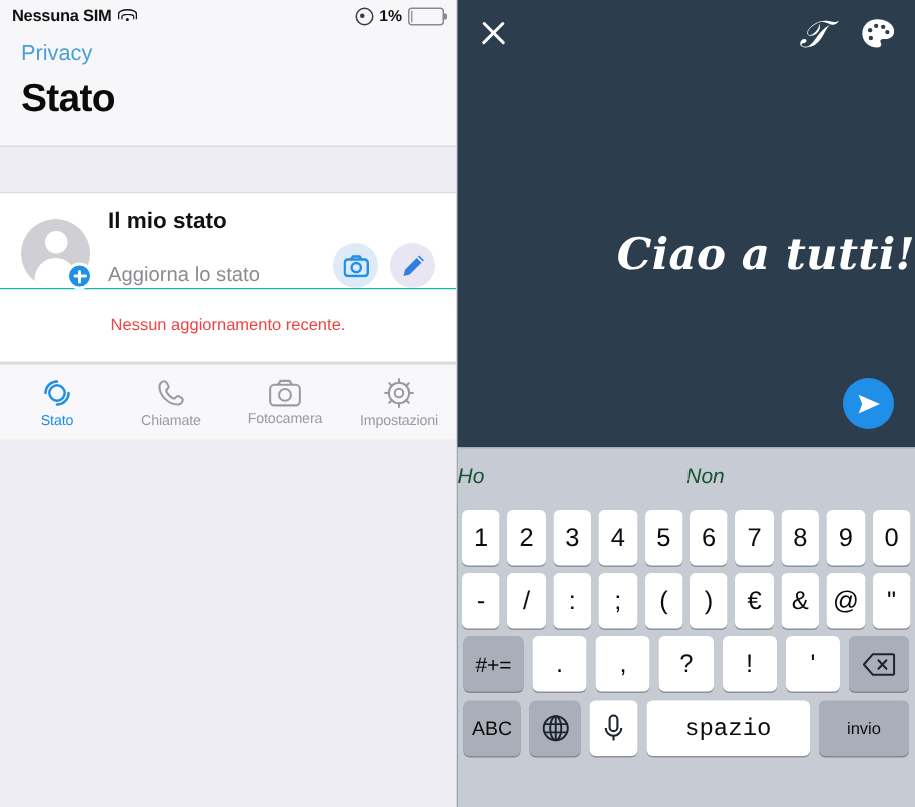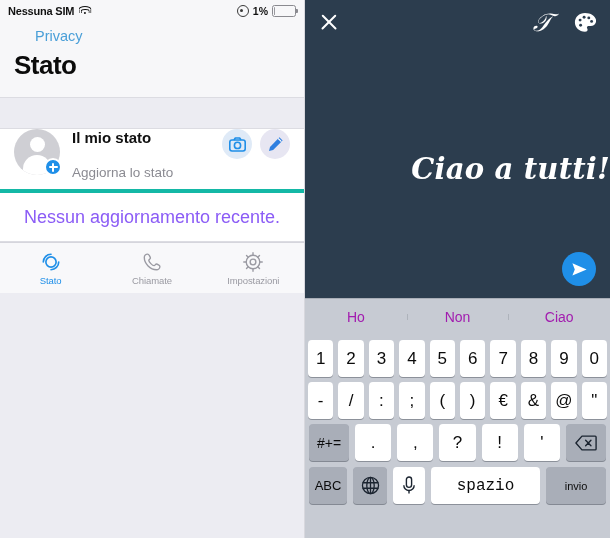--- a/index.html
+++ b/index.html
@@ -27,46 +27,46 @@
   .sb-time{position:absolute;left:0;right:0;text-align:center;font-size:11px;font-weight:700;color:#111;}
   .sb-right{margin-left:auto;display:flex;align-items:center;gap:4px;position:relative;z-index:2;}
   .loc-icon{width:10px;height:10px;border:1.2px solid #3a3a3a;border-radius:50%;position:relative;}
   .loc-icon:after{content:"";position:absolute;width:3px;height:3px;background:#3a3a3a;border-radius:50%;left:2.5px;top:2.5px;}
   .batt-pct{font-size:10.5px;color:#111;font-weight:600;}
   .batt{width:22px;height:10px;border:1px solid #8a8a90;border-radius:2.5px;position:relative;}
   .batt:after{content:"";position:absolute;right:-3px;top:3px;width:1.6px;height:4px;background:#8a8a90;border-radius:0 1px 1px 0;}
   .batt .fill{position:absolute;left:1px;top:1px;bottom:1px;width:1px;background:#9a9aa0;border-radius:1px;}
 
   .navbar{background:#F7F7F9;padding:0 14px 6px;}
-  .back-link{font-size:14.5px;color:#4a9fd8;padding:6px 0 2px;display:inline-block;margin-left:21px;}
+  .back-link{font-size:14.5px;color:#4a9fd8;padding:6px 0 2px;display:inline-block;}
   .big-title{font-size:26px;font-weight:bold;color:#0b0b0b;letter-spacing:-.5px;margin:4px 0 10px;}
 
   .gap-band{height:30px;background:#ECECF2;border-top:1px solid #dcdce2;border-bottom:1px solid #dcdce2;}
 
-  .status-row{height:64px;background:#ffffff;display:flex;align-items:flex-start;
-              padding:0 14px;box-sizing:border-box;border-bottom:4px solid #14b8a6;}
+  .status-row{height:64px;background:#ffffff;display:flex;align-items:flex-end;
+              padding:0 14px;box-sizing:border-box;border-bottom:1px solid #14b8a6;}
   .avatar{position:relative;width:46px;height:46px;flex:0 0 46px;}
   .avatar .circ{width:46px;height:46px;border-radius:50%;background:#cfcfd4;overflow:hidden;position:relative;}
   .avatar .head{position:absolute;width:15px;height:15px;border-radius:50%;background:#fff;left:15.5px;top:8px;}
   .avatar .body{position:absolute;width:28px;height:20px;border-radius:14px 14px 0 0;background:#fff;left:9px;top:26px;}
   .avatar .plus{position:absolute;right:-2px;bottom:-1px;width:18px;height:18px;border-radius:50%;
                 background:#1f8fe8;border:2px solid #fff;box-sizing:border-box;}
   .avatar .plus:before,.avatar .plus:after{content:"";position:absolute;background:#fff;border-radius:1px;}
   .avatar .plus:before{width:9px;height:2px;left:2.5px;top:6px;}
   .avatar .plus:after{width:2px;height:9px;left:6px;top:2.5px;}
   .st-texts{margin-left:12px;flex:1;min-width:0;}
   .st-title{font-size:15px;font-weight:bold;color:#111;line-height:1.25;}
   .st-sub{font-size:13.5px;color:#8b8b92;line-height:1.35;margin-top:16px;}
   .round-btn{width:30px;height:30px;border-radius:50%;display:flex;align-items:center;justify-content:center;margin-left:8px;}
   .round-btn.cam{background:#dfeaf7;}
   .round-btn.pen{background:#e7e6f2;}
 
   .empty-row{background:#ffffff;height:48px;display:flex;align-items:center;justify-content:center;
              border-bottom:1px solid #dcdce2;}
-  .empty-text{font-size:18px;color:#8b5cf6;}
+  .empty-text{font-size:11px;color:#ef4444;}
   .filler{flex:1;background:#ECECF2;}
 
   .tabbar{height:50px;background:#F8F8FA;border-top:1px solid #d5d5dc;display:flex;align-items:center;}
   .tab{flex:1;display:flex;flex-direction:column;align-items:center;justify-content:center;gap:2px;}
   .tab .tlabel{font-size:9.5px;color:#9a9aa2;letter-spacing:-.1px;}
   .tab.active .tlabel{color:#1f8fe8;}
 
   
   .right{position:relative;width:305px;height:538px;background:#2c3d4e;overflow:hidden;}
   .editor{height:298px;position:relative;background:#2c3d4e;}
@@ -80,21 +80,21 @@
   .script-t{font-family:"DejaVu Serif", serif;font-style:italic;font-size:25px;color:#fff;line-height:1;}
   .ed-text{position:absolute;left:0;right:0;top:152px;text-align:right;
            font-family:"DejaVu Serif", serif;font-style:italic;font-weight:bold;
            font-size:29px;color:#fff;letter-spacing:.2px;}
   .send-btn{position:absolute;right:14px;bottom:12px;width:34px;height:34px;border-radius:50%;
             background:#1f8fe8;display:flex;align-items:center;justify-content:center;}
 
   
   .keyboard{height:240px;background:#C7CBD3;display:flex;flex-direction:column;}
   .predict{height:36px;display:flex;align-items:center;background:#C7CBD3;border-top:1px solid #a9aeb7;}
-  .pred{flex:1;text-align:center;font-size:14px;color:#a21caf;position:relative;}
+  .pred{flex:1;text-align:left;font-size:14px;color:#14532d;position:relative;font-style:italic;}
   .pred + .pred:before{content:"";position:absolute;left:0;top:5px;bottom:5px;width:1px;background:#aeb3bb;}
   .krow{display:flex;align-items:center;justify-content:center;gap:5px;padding:0 3px;margin-top:5px;}
   .key{background:#fff;border-radius:4px;box-shadow:0 1px 0 rgba(120,125,135,.75);
        display:flex;align-items:center;justify-content:center;font-size:17px;color:#0b0b0b;
        height:37px;flex:1;}
   .key.dark{background:#A9AEB8;box-shadow:0 1px 0 rgba(110,115,125,.75);}
   .krow.r3{gap:6px;padding:0 4px;}
   .krow.r3 .side{flex:0 0 40px;font-size:14px;}
   .krow.r3 .mid{flex:1;}
   .krow.r4{gap:6px;padding:0 4px;margin-top:6px;}
@@ -181,20 +181,28 @@
         <span class="tlabel">Stato</span>
       </div>
 
       <div class="tab">
         <svg width="22" height="22" viewBox="0 0 24 24">
           <path d="M7.2 3.4 C5.4 3.4 3.6 5 3.6 7.2 c0 6.6 6.6 13.2 13.2 13.2 2.2 0 3.8 -1.8 3.8 -3.6 0 -1 -2.9 -2.6 -3.8 -2.6 -1 0 -1.6 1.8 -2.5 1.8 -1.8 0 -5.8 -4 -5.8 -5.8 0 -0.9 1.8 -1.5 1.8 -2.5 0 -0.9 -1.6 -4.3 -3.1 -4.3 z" fill="none" stroke="#9a9aa2" stroke-width="1.5" stroke-linejoin="round"></path>
         </svg>
         <span class="tlabel">Chiamate</span>
       </div>
 
+      <div class="tab">
+        <svg width="22" height="20" viewBox="0 0 24 20">
+          <rect x="1.2" y="4" width="21.6" height="15" rx="3" fill="none" stroke="#9a9aa2" stroke-width="1.5"></rect>
+          <path d="M7 4 L8.7 1.2 L15.3 1.2 L17 4" fill="none" stroke="#9a9aa2" stroke-width="1.5" stroke-linejoin="round"></path>
+          <circle cx="12" cy="11.4" r="4.3" fill="none" stroke="#9a9aa2" stroke-width="1.5"></circle>
+        </svg>
+        <span class="tlabel">Fotocamera</span>
+      </div>
 
 
       <div class="tab">
         <svg width="22" height="22" viewBox="0 0 24 24">
           <circle cx="12" cy="12" r="7.4" fill="none" stroke="#9a9aa2" stroke-width="1.5"></circle>
           <circle cx="12" cy="12" r="3.1" fill="none" stroke="#9a9aa2" stroke-width="1.5"></circle>
           <g stroke="#9a9aa2" stroke-width="1.5" stroke-linecap="round">
             <path d="M12 1.9 v2.6"></path>
               <path d="M12 19.5 v2.6"></path>
             <path d="M1.9 12 h2.6"></path>
@@ -241,21 +249,20 @@
           <path d="M1.4 1.2 L15.6 7.4 L1.4 13.6 L3.8 7.4 Z" fill="#ffffff"></path>
         </svg>
       </div>
     </div>
 
     <div class="keyboard">
 
       <div class="predict">
         <div class="pred">Ho</div>
         <div class="pred">Non</div>
-        <div class="pred">Ciao</div>
       </div>
 
       <div class="krow r1">
         <div class="key">1</div>
         <div class="key">2</div>
         <div class="key">3</div>
         <div class="key">4</div>
         <div class="key">5</div>
         <div class="key">6</div>
         <div class="key">7</div>

